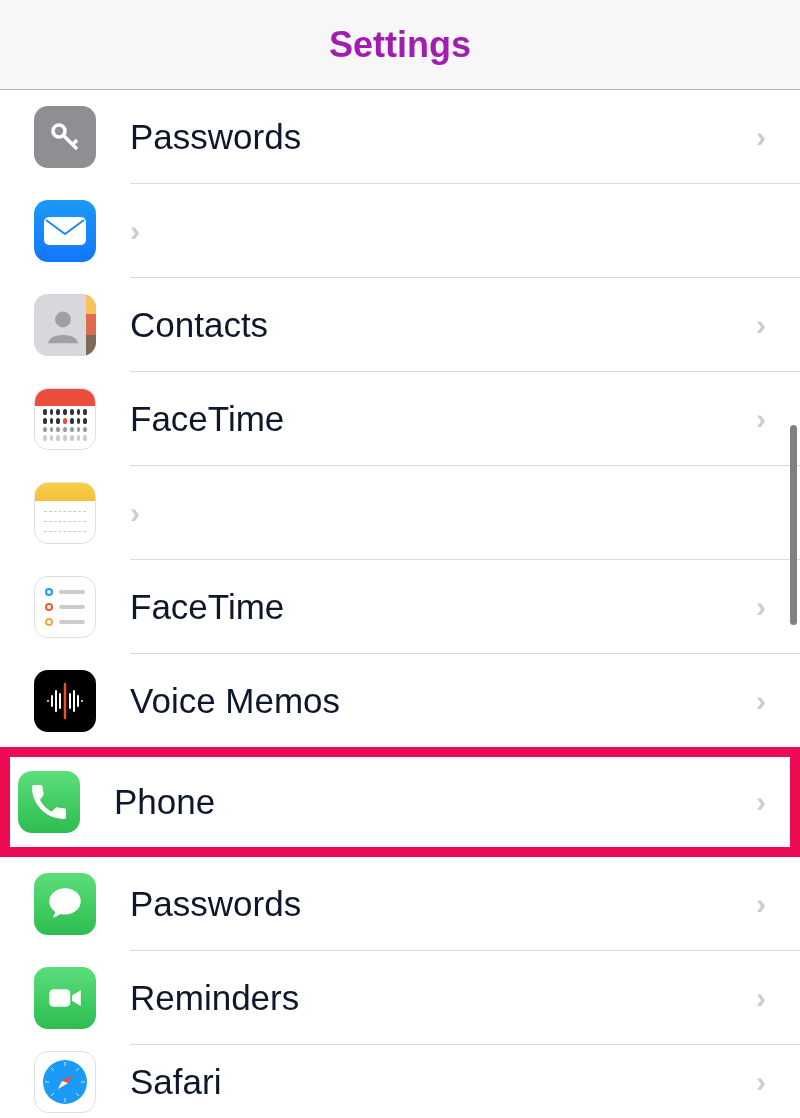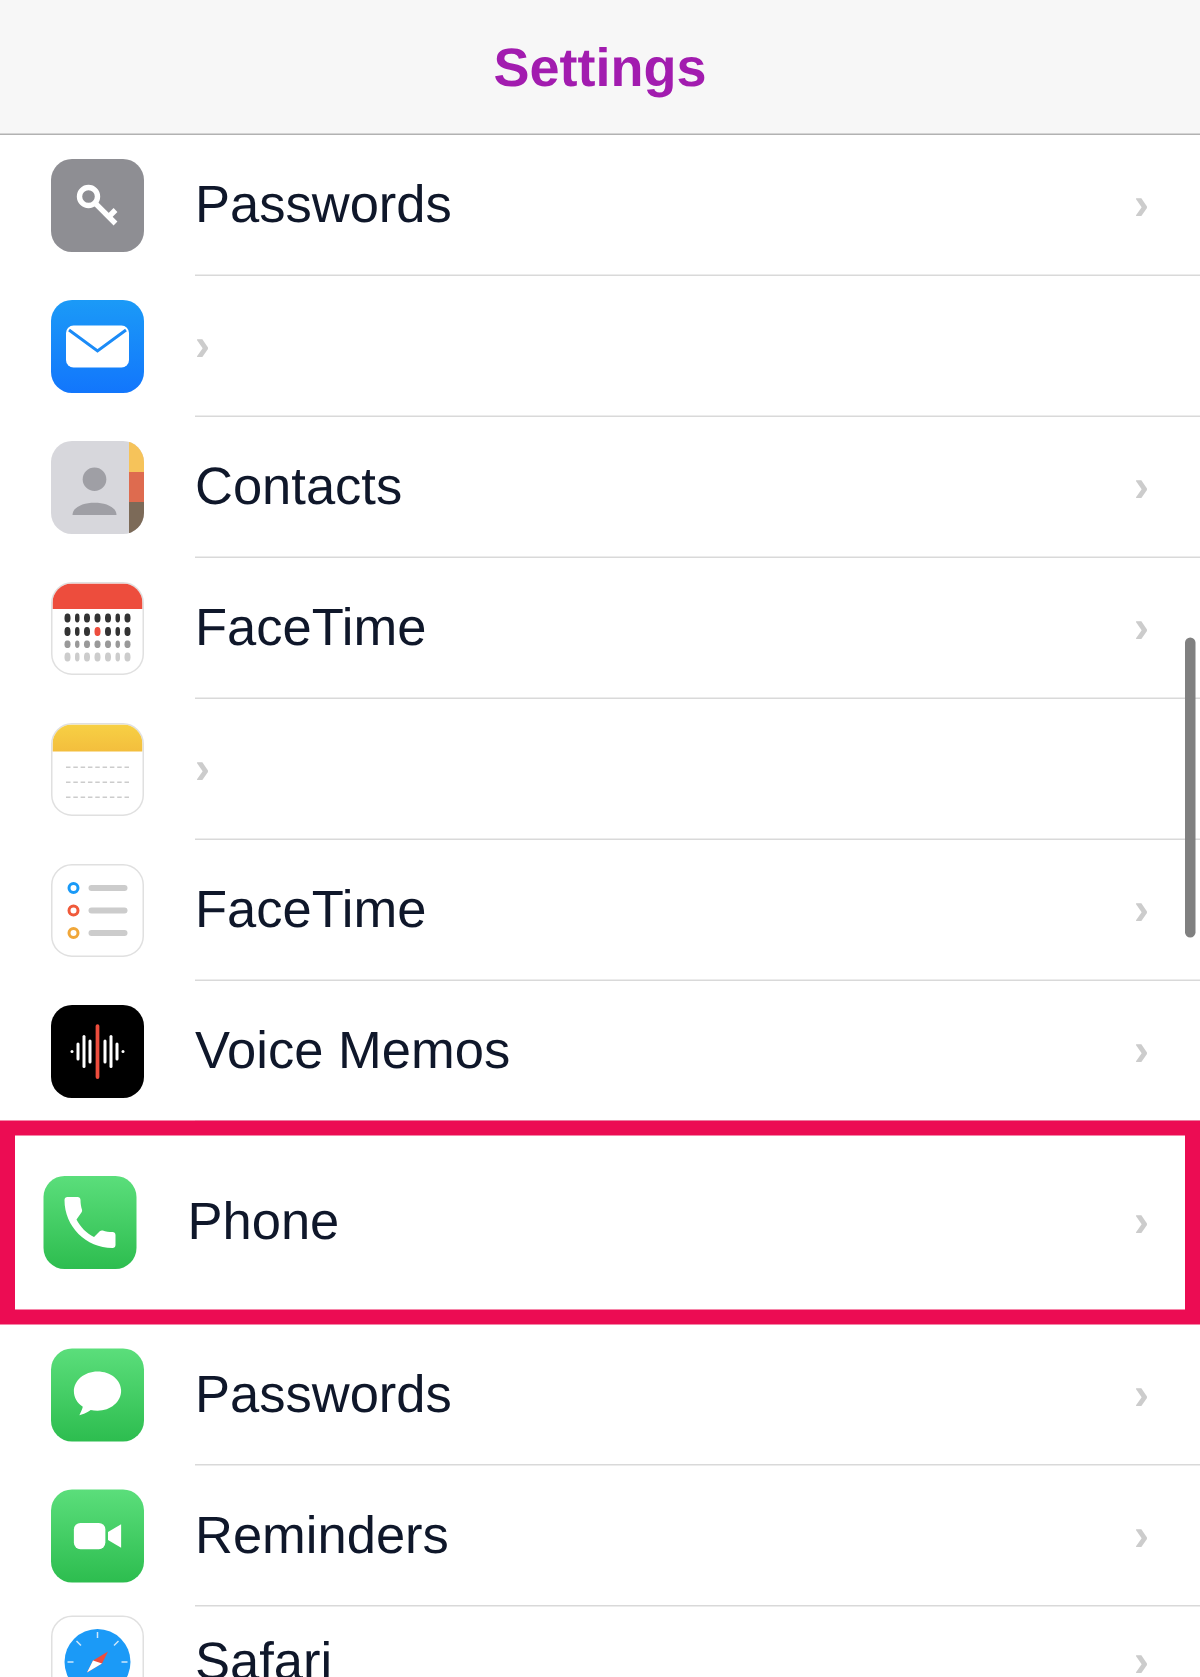--- a/index.html
+++ b/index.html
@@ -29,22 +29,22 @@
   }
   .row {
     display: flex;
     align-items: center;
     height: 94px;
     padding-left: 34px;
     position: relative;
   }
   .row.highlight {
     border: 10px solid #ec0c53;
-    height: 136px;
-    padding-left: 19px;
+    height: 110px;
+    padding-left: 8px;
     margin-top: -1px;
     justify-content: space-between;
   }
   .sep {
     position: absolute;
     left: 130px;
     right: 0;
     bottom: 0;
     border-bottom: 1px solid #d9d9d9;
   }

